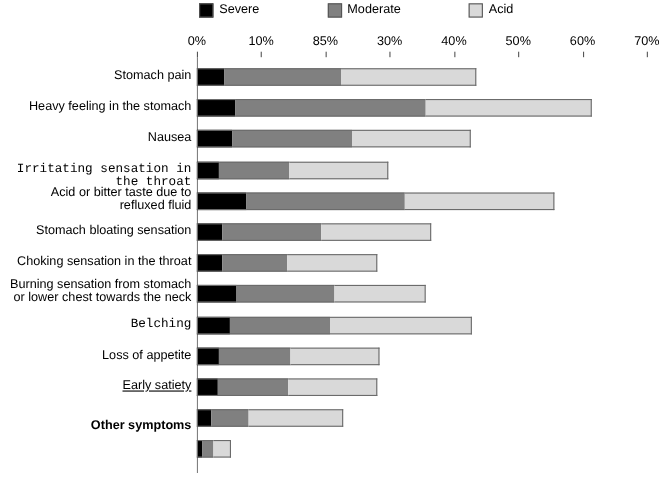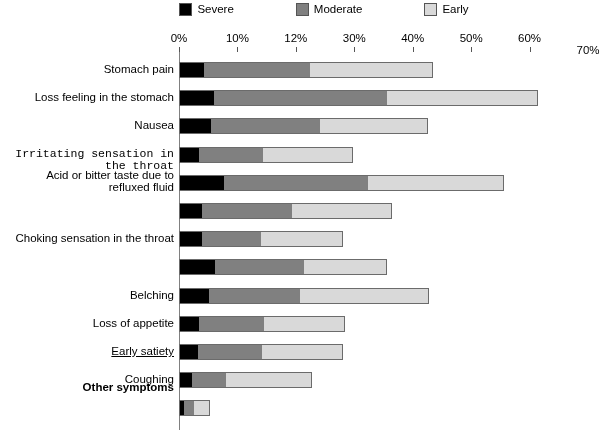--- a/index.html
+++ b/index.html
@@ -130,57 +130,59 @@
       <div class="legend-entry">
         <span class="legend-swatch" style="background: rgb(0, 0, 0);"></span>
         <span class="legend-label">Severe</span>
       </div>
       <div class="legend-entry">
         <span class="legend-swatch" style="background: rgb(128, 128, 128);"></span>
         <span class="legend-label">Moderate</span>
       </div>
       <div class="legend-entry">
         <span class="legend-swatch" style="background: rgb(217, 217, 217);"></span>
-        <span class="legend-label">Early</span>
+        <span class="legend-label">Acid</span>
       </div>
     </div>
 
   <div class="axis-line-y"></div>
 
   <div id="xaxis">
       <div class="xtick-label" style="left: 179px;">0%</div>
       <div class="xtick-mark" style="left: 179px;"></div>
       <div class="xtick-label" style="left: 237.429px;">10%</div>
       <div class="xtick-mark" style="left: 237.429px;"></div>
-      <div class="xtick-label" style="left: 295.857px;">12%</div>
+      <div class="xtick-label" style="left: 295.857px;">85%</div>
       <div class="xtick-mark" style="left: 295.857px;"></div>
       <div class="xtick-label" style="left: 354.286px;">30%</div>
       <div class="xtick-mark" style="left: 354.286px;"></div>
       <div class="xtick-label" style="left: 412.714px;">40%</div>
       <div class="xtick-mark" style="left: 412.714px;"></div>
       <div class="xtick-label" style="left: 471.143px;">50%</div>
       <div class="xtick-mark" style="left: 471.143px;"></div>
       <div class="xtick-label" style="left: 529.571px;">60%</div>
       <div class="xtick-mark" style="left: 529.571px;"></div>
-      <div class="xtick-label" style="left: 588px; margin-top: 12px;">70%</div>
+      <div class="xtick-label" style="left: 588px;">70%</div>
       <div class="xtick-mark" style="left: 588px;"></div>
     </div>
 
   <div class="cat-labels" id="cat-labels">
       <div class="cat-label" style="top: 11px;">Stomach pain</div>
-      <div class="cat-label" style="top: 39.2px;">Loss feeling in the stomach</div>
+      <div class="cat-label" style="top: 39.2px;">Heavy feeling in the stomach</div>
       <div class="cat-label" style="top: 67.4px;">Nausea</div>
       <div class="cat-label" style="top: 95.6px; font-family: Liberation Mono, monospace;">Irritating sensation in the throat</div>
       <div class="cat-label" style="top: 116.8px;">Acid or bitter taste due to
 refluxed fluid</div>
+      <div class="cat-label" style="top: 152px;">Stomach bloating sensation</div>
       <div class="cat-label" style="top: 180.2px;">Choking sensation in the throat</div>
-      <div class="cat-label" style="top: 236.6px;">Belching</div>
+      <div class="cat-label" style="top: 201.4px;">Burning sensation from stomach
+or lower chest towards the neck</div>
+      <div class="cat-label" style="top: 236.6px; font-family: Liberation Mono, monospace;">Belching</div>
       <div class="cat-label" style="top: 264.8px;">Loss of appetite</div>
       <div class="cat-label" style="top: 293px; text-decoration: underline;">Early satiety</div>
-      <div class="cat-label" style="top: 321.2px;">Coughing</div>
       <div class="cat-label" style="top: 329px; font-weight: bold;">Other symptoms</div>
     </div>
 
   <div class="plot-area" id="plot-area">
       <div class="bar-row" style="top: 10px;">
         <div class="seg seg-severe seg-first" style="width: 25.1243px;"></div>
         <div class="seg seg-moderate" style="width: 105.756px;"></div>
         <div class="seg seg-mild seg-last" style="width: 123.284px;"></div>
       </div>
       <div class="bar-row" style="top: 38.2px;">

